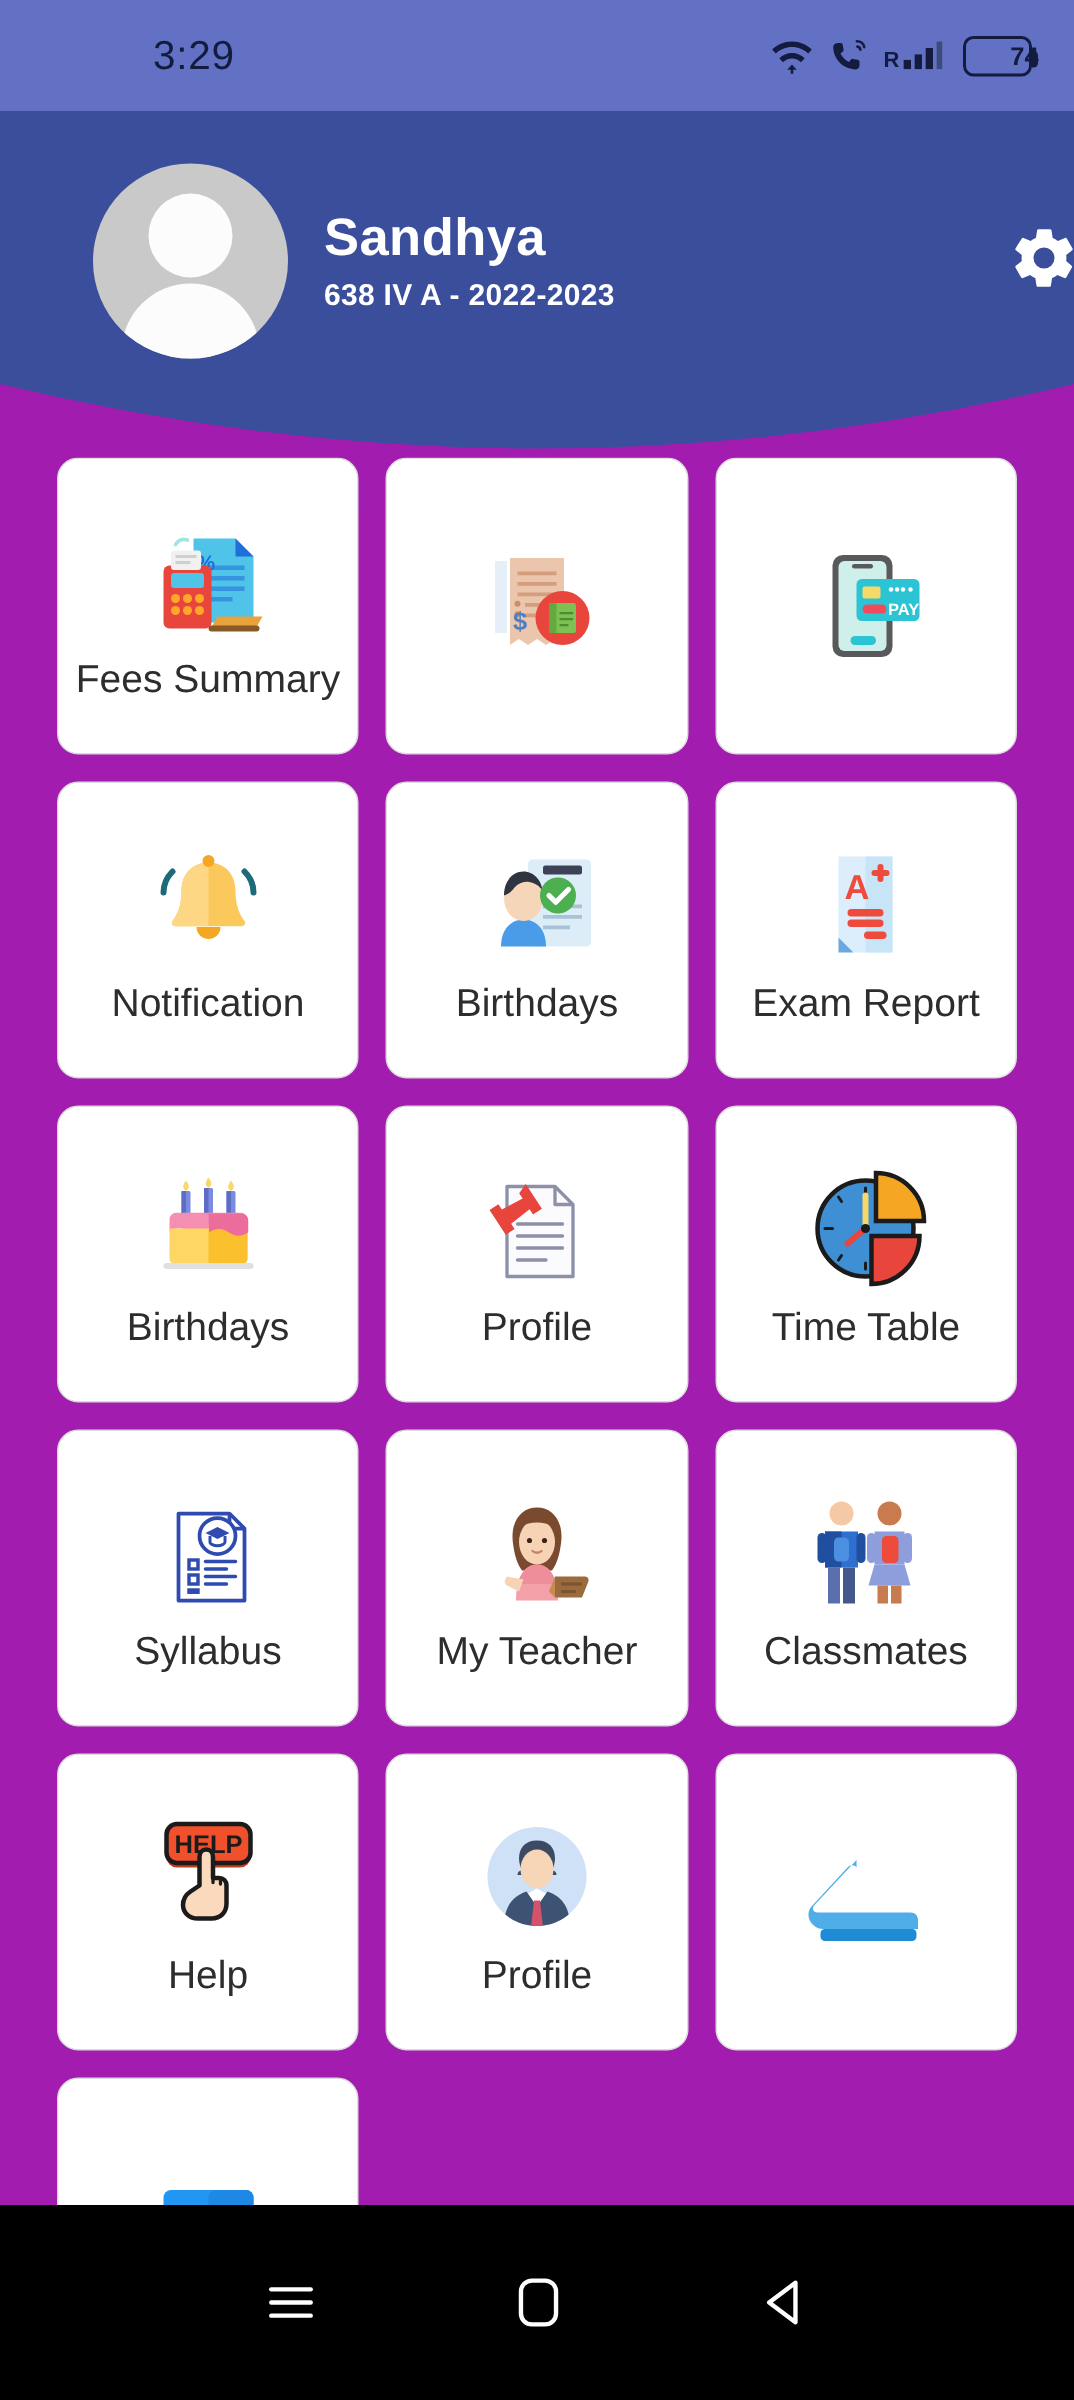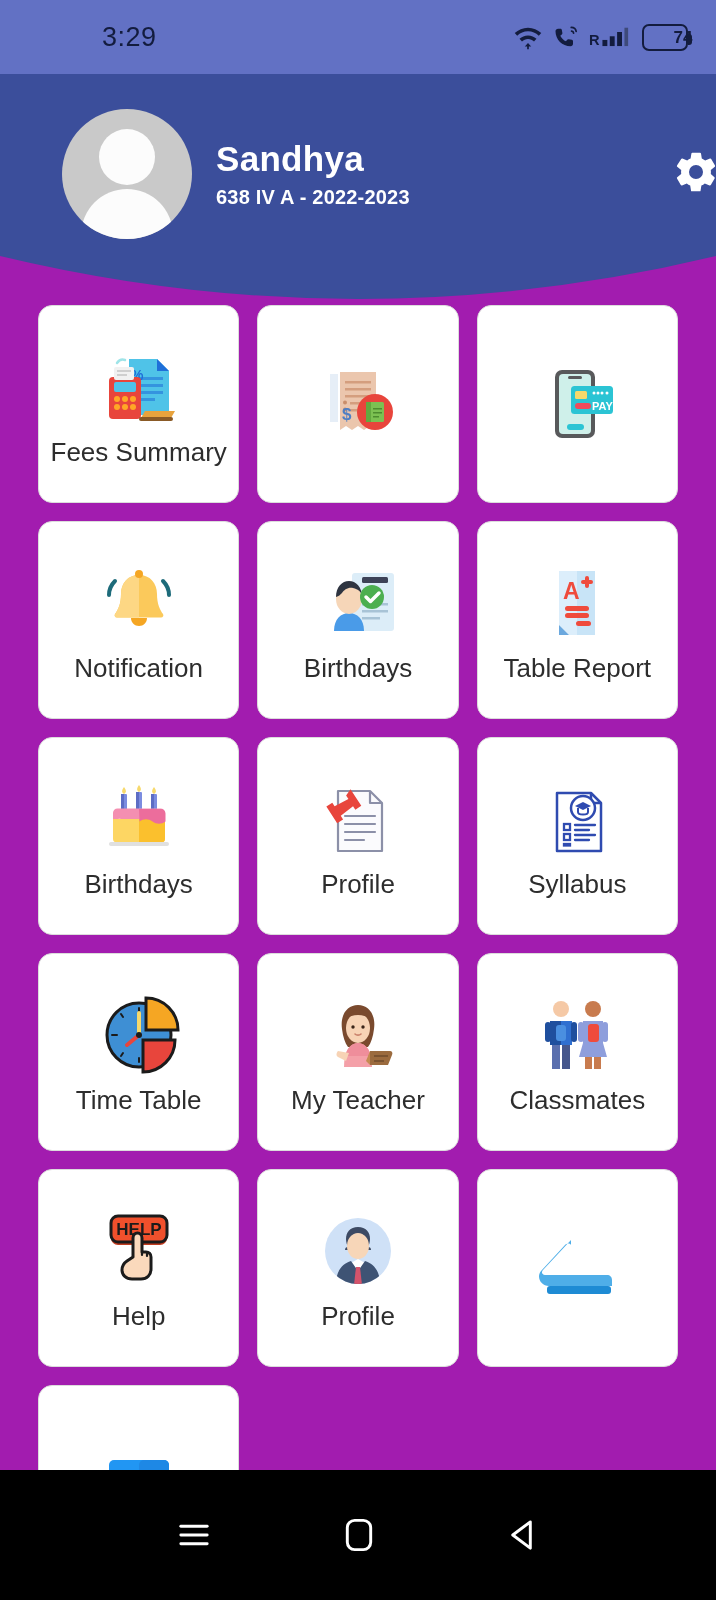--- a/index.html
+++ b/index.html
@@ -258,21 +258,21 @@
             <text x="32" y="36" font-family="Liberation Sans, sans-serif" font-size="23" font-weight="bold" fill="#EF4B3C">A</text>
             <g fill="#EF4B3C">
                 <rect x="50" y="17" width="12" height="4" rx="2"></rect>
                 <rect x="54" y="13" width="4" height="12" rx="2"></rect>
               </g>
             <rect x="34" y="43" width="24" height="5" rx="2.5" fill="#EF4B3C"></rect>
             <rect x="34" y="50" width="24" height="5" rx="2.5" fill="#EF4B3C"></rect>
             <rect x="45" y="58" width="15" height="5" rx="2.5" fill="#EF4B3C"></rect>
           </svg>
         </div>
-        <div class="tile-label">Table Report</div>
+        <div class="tile-label">Exam Report</div>
       </div>
 
       <div class="tile">
         <div class="tile-icon">
           <svg width="92" height="80" viewBox="0 0 92 80">
             <g fill="#F7D96B">
               <path d="M31 8c2 3 3 5 0 7-3-2-2-4 0-7z"></path>
                 <path d="M46 6c2 3 3 5 0 7-3-2-2-4 0-7z"></path>
                 <path d="M61 8c2 3 3 5 0 7-3-2-2-4 0-7z"></path>
             </g>
@@ -304,20 +304,41 @@
             <g stroke="#8C90A8" stroke-width="2.2" stroke-linecap="round">
               <line x1="33" y1="37" x2="63" y2="37"></line>
                 <line x1="33" y1="45" x2="63" y2="45"></line>
               <line x1="33" y1="53" x2="63" y2="53"></line>
                 <line x1="33" y1="61" x2="52" y2="61"></line>
             </g>
             <path d="M44 8l14 14-5 5-3-3-10 12 3 3-5 5-14-14 5-5 3 3 12-10-3-3z" fill="#E8453C" transform="translate(-8,2) rotate(12 44 20)"></path>
           </svg>
         </div>
         <div class="tile-label">Profile</div>
+      </div>
+
+      <div class="tile">
+        <div class="tile-icon">
+          <svg width="92" height="80" viewBox="0 0 92 80">
+            <path d="M46 8a32 32 0 1 0 0 64 32 32 0 0 0 0-64z" fill="#3E8FD4" stroke="#1B1B1B" stroke-width="3"></path>
+            <path d="M46 8A32 32 0 0 1 78 40L46 40z" fill="#F5A623" stroke="#1B1B1B" stroke-width="3" transform="translate(7,-5)"></path>
+            <path d="M46 40l32 0A32 32 0 0 1 46 72z" fill="#E8453C" stroke="#1B1B1B" stroke-width="3" transform="translate(4,5)"></path>
+            <g stroke="#1B1B1B" stroke-width="2" stroke-linecap="round">
+              <line x1="46" y1="13" x2="46" y2="17"></line>
+                <line x1="28" y1="19" x2="30" y2="22"></line>
+              <line x1="19" y1="40" x2="24" y2="40"></line>
+                <line x1="28" y1="61" x2="30" y2="58"></line>
+              <line x1="46" y1="67" x2="46" y2="63"></line>
+            </g>
+            <path d="M46 40V18" stroke="#F7D96B" stroke-width="4" stroke-linecap="round"></path>
+            <path d="M46 40l-12 10" stroke="#E8453C" stroke-width="4" stroke-linecap="round"></path>
+            <circle cx="46" cy="40" r="3" fill="#1B1B1B"></circle>
+          </svg>
+        </div>
+        <div class="tile-label">Time Table</div>
       </div>
 
       <div class="tile">
         <div class="tile-icon">
           <svg width="92" height="80" viewBox="0 0 92 80">
             <path d="M26 14h34l10 10v48H26z" fill="#FFFFFF" stroke="#2F4BB0" stroke-width="2.5" stroke-linejoin="round"></path>
             <path d="M60 14v10h10" fill="none" stroke="#2F4BB0" stroke-width="2.5" stroke-linejoin="round"></path>
             <circle cx="52" cy="29" r="12" fill="#FFFFFF" stroke="#2F4BB0" stroke-width="2.5"></circle>
             <path d="M52 23l8 4-8 4-8-4z" fill="#2F4BB0"></path>
             <path d="M47 29v4c0 1.5 2.5 2.5 5 2.5s5-1 5-2.5v-4" fill="none" stroke="#2F4BB0" stroke-width="2"></path>
@@ -328,41 +349,20 @@
             </g>
             <g stroke="#2F4BB0" stroke-width="2.3" stroke-linecap="round">
               <line x1="44" y1="46" x2="64" y2="46"></line>
                 <line x1="44" y1="51" x2="58" y2="51"></line>
               <line x1="44" y1="56" x2="64" y2="56"></line>
                 <line x1="44" y1="61" x2="58" y2="61"></line>
             </g>
           </svg>
         </div>
         <div class="tile-label">Syllabus</div>
-      </div>
-
-      <div class="tile">
-        <div class="tile-icon">
-          <svg width="92" height="80" viewBox="0 0 92 80">
-            <path d="M46 8a32 32 0 1 0 0 64 32 32 0 0 0 0-64z" fill="#3E8FD4" stroke="#1B1B1B" stroke-width="3"></path>
-            <path d="M46 8A32 32 0 0 1 78 40L46 40z" fill="#F5A623" stroke="#1B1B1B" stroke-width="3" transform="translate(7,-5)"></path>
-            <path d="M46 40l32 0A32 32 0 0 1 46 72z" fill="#E8453C" stroke="#1B1B1B" stroke-width="3" transform="translate(4,5)"></path>
-            <g stroke="#1B1B1B" stroke-width="2" stroke-linecap="round">
-              <line x1="46" y1="13" x2="46" y2="17"></line>
-                <line x1="28" y1="19" x2="30" y2="22"></line>
-              <line x1="19" y1="40" x2="24" y2="40"></line>
-                <line x1="28" y1="61" x2="30" y2="58"></line>
-              <line x1="46" y1="67" x2="46" y2="63"></line>
-            </g>
-            <path d="M46 40V18" stroke="#F7D96B" stroke-width="4" stroke-linecap="round"></path>
-            <path d="M46 40l-12 10" stroke="#E8453C" stroke-width="4" stroke-linecap="round"></path>
-            <circle cx="46" cy="40" r="3" fill="#1B1B1B"></circle>
-          </svg>
-        </div>
-        <div class="tile-label">Time Table</div>
       </div>
 
       <div class="tile">
         <div class="tile-icon">
           <svg width="92" height="80" viewBox="0 0 92 80">
             <path d="M30 34c-2-14 5-24 16-24s18 10 16 24c-1 8-3 14-6 18H36c-3-4-5-10-6-18z" fill="#7A4A2E"></path>
             <ellipse cx="46" cy="33" rx="12" ry="15" fill="#F7D3B5"></ellipse>
             <path d="M34 24c3-6 9-9 12-9s9 3 12 9c-2-2-6-4-12-4s-10 2-12 4z" fill="#7A4A2E"></path>
             <g fill="#3A2418">
                 <circle cx="41" cy="32" r="1.7"></circle>

